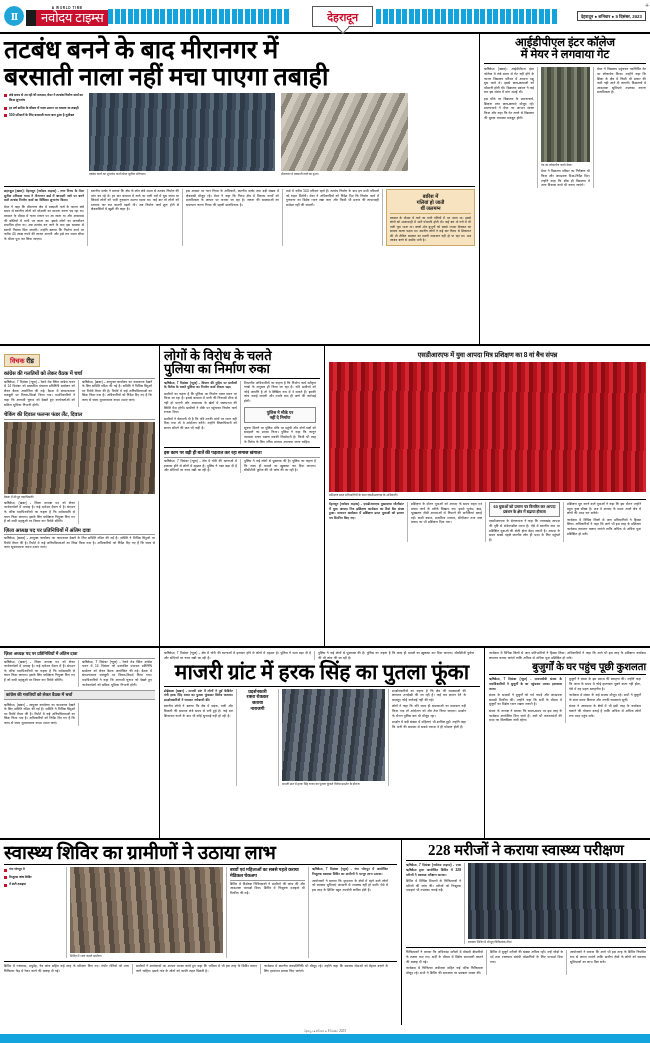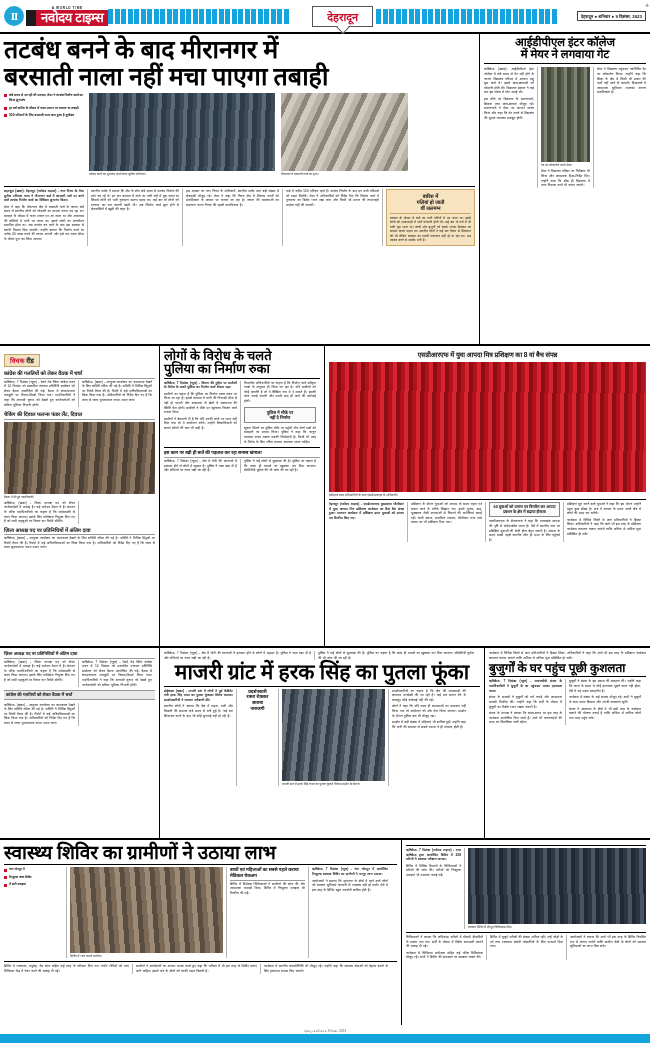--- a/index.html
+++ b/index.html
@@ -15,21 +15,21 @@
   .masthead { position:relative; height:34px; border-bottom:2px solid #000; display:flex; align-items:center; padding:0 4px; }
   .logo-wrap { display:flex; align-items:center; gap:2px; }
   .logo-circle {
     width:20px;height:20px;border-radius:50%;background:#1fa5d8;color:#fff;
     display:flex;align-items:center;justify-content:center;font-weight:bold;font-size:11px;
     font-family:"Liberation Serif", serif; letter-spacing:-1px;
   }
   .logo-block { position:relative; }
   .logo-tag { font-size:3.2px; letter-spacing:.6px; color:#222; text-align:center; font-weight:bold; }
   .logo-main {
-    background:#c8102e; color:#fff; font-weight:bold; font-size:13px;
+    background:#c8102e; color:#fff; font-weight:normal; font-size:13px;
     padding:1px 5px 2px 5px; letter-spacing:-0.3px; line-height:1.05;
     border-left:10px solid #1b1b1b;
   }
   .bar-strip { flex:1; height:15px; display:flex; gap:1.5px; overflow:hidden; align-items:center; }
   .bar-strip i { display:block; width:5px; height:15px; background:#14a4dd; flex:0 0 auto; }
   .city-tab {
     position:relative; margin:0 3px; border:1px solid #555; background:#fff;
     padding:2px 14px; font-size:11px; font-weight:bold; color:#c8102e; white-space:nowrap;
   }
   .city-tab:after{
@@ -407,21 +407,21 @@
         <div style="width:78px; padding-left:3px;" class="body-txt vline">
           <div>प्रदर्शनकारियों का कहना है कि क्षेत्र की समस्याओं की लगातार अनदेखी की जा रही है। कई बार ज्ञापन देने के बावजूद कोई कार्रवाई नहीं की गई।</div>
           <div style="margin-top:2px;">लोगों ने कहा कि यदि जल्द ही समस्याओं का समाधान नहीं किया गया तो आंदोलन को और तेज किया जाएगा। प्रदर्शन के दौरान पुलिस बल भी मौजूद रहा।</div>
           <div style="margin-top:2px;">प्रदर्शन में बड़ी संख्या में महिलाएं भी शामिल हुईं। उन्होंने कहा कि पानी की समस्या से सबसे ज्यादा वे ही परेशान होती हैं।</div>
         </div>
       </div>
     </div>
 
     <div style="width:165px; padding:3px 4px 0 4px;">
       <div class="body-txt">कार्यक्रम में विभिन्न जिलों से आए प्रतिभागियों ने हिस्सा लिया। अधिकारियों ने कहा कि आगे भी इस तरह के प्रशिक्षण कार्यक्रम लगातार चलाए जाएंगे ताकि अधिक से अधिक युवा प्रशिक्षित हो सकें।</div>
-      <div class="hl-xl" style="font-size:12px; text-align:left; margin-top:2px;">बुजुर्गों के घर पहुंच पूछी कुशलता</div>
+      <div class="hl-xl" style="font-size:10px; text-align:right; margin-top:2px;">बुजुर्गों के घर पहुंच पूछी कुशलता</div>
       <div class="rule" style="margin:2px 0;"></div>
       <div style="display:flex;">
         <div style="width:76px; padding-right:3px;" class="body-txt">
           <div style="font-weight:bold;">ऋषिकेश, 7 दिसंबर (न्यूज) - समाजसेवी संस्था के पदाधिकारियों ने बुजुर्गों के घर पहुंचकर उनका हालचाल जाना।</div>
           <div style="margin-top:2px;">संस्था के सदस्यों ने बुजुर्गों को गर्म कपड़े और आवश्यक सामग्री वितरित की। उन्होंने कहा कि सर्दी के मौसम में बुजुर्गों का विशेष ध्यान रखना जरूरी है।</div>
           <div style="margin-top:2px;">संस्था के अध्यक्ष ने बताया कि समय-समय पर इस तरह के कार्यक्रम आयोजित किए जाते हैं। आगे भी जरूरतमंदों की मदद का सिलसिला जारी रहेगा।</div>
         </div>
         <div style="width:76px; padding-left:3px;" class="body-txt vline">
           <div>बुजुर्गों ने संस्था के इस प्रयास की सराहना की। उन्होंने कहा कि आज के समय में कोई हालचाल पूछने वाला नहीं होता, ऐसे में यह पहल सराहनीय है।</div>
           <div style="margin-top:2px;">कार्यक्रम में संस्था के कई सदस्य मौजूद रहे। सभी ने बुजुर्गों के साथ समय बिताया और उनकी समस्याएं सुनीं।</div>
@@ -468,20 +468,21 @@
         <div style="width:128px; padding:0 3px;" class="body-txt vline">
           <div>ग्रामीणों ने आयोजकों का आभार व्यक्त करते हुए कहा कि भविष्य में भी इस तरह के शिविर लगाए जाने चाहिए। इससे गांव के लोगों को काफी राहत मिलती है।</div>
         </div>
         <div style="width:128px; padding-left:3px;" class="body-txt vline">
           <div>कार्यक्रम में स्थानीय जनप्रतिनिधि भी मौजूद रहे। उन्होंने कहा कि स्वास्थ्य सेवाओं को बेहतर बनाने के लिए हरसंभव प्रयास किए जाएंगे।</div>
         </div>
       </div>
     </div>
 
     <div style="width:255px; padding:3px 4px 0 4px;">
+      <div class="hl-xl" style="font-size:15px; text-align:center;">228 मरीजों ने कराया स्वास्थ्य परीक्षण</div>
       <div class="rule" style="margin:2px 0;"></div>
       <div style="display:flex;">
         <div style="width:58px; padding-right:3px;" class="body-txt">
           <div style="font-weight:bold;">ऋषिकेश, 7 दिसंबर (नवोदय टाइम्स) - एम्स ऋषिकेश द्वारा आयोजित शिविर में 228 मरीजों ने स्वास्थ्य परीक्षण कराया।</div>
           <div style="margin-top:2px;">शिविर में विभिन्न विभागों के चिकित्सकों ने मरीजों की जांच की। मरीजों को निःशुल्क दवाइयां भी उपलब्ध कराई गईं।</div>
         </div>
         <div style="width:182px; padding-left:3px;" class="vline">
           <div class="photo ph-group" style="height:76px;"></div>
           <div class="cap">स्वास्थ्य शिविर में मौजूद चिकित्सक टीम।</div>
         </div>

